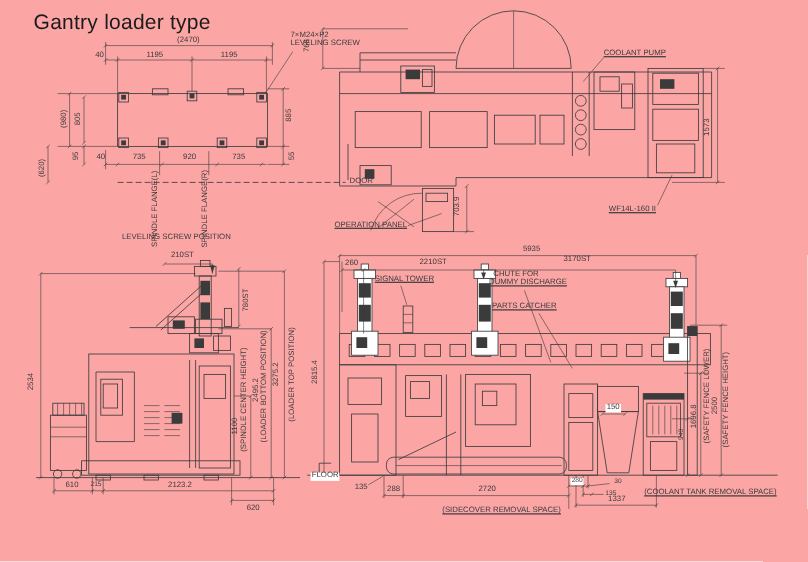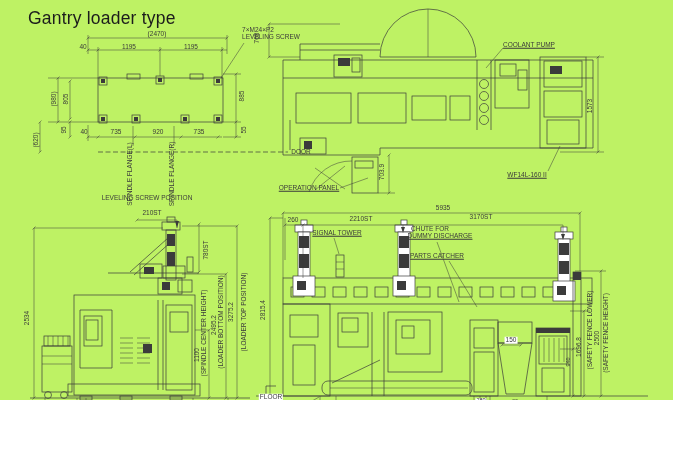--- a/index.html
+++ b/index.html
@@ -1,17 +1,17 @@
 <!DOCTYPE html>
 <html><head>
 <meta charset="utf-8">
 <style>
   html,body { margin:0; padding:0; background:#fff; }
   .canvas {
-    position:relative; width:673px; height:400px; background:#bef264;
+    position:relative; width:673px; height:468px; background:#fca5a5;
     font-family:"Liberation Sans", sans-serif; overflow:hidden; color:#333;
   }
   .title {
     position:absolute; left:28px; top:8px; font-size:17.5px; color:#1c1c1c;
     letter-spacing:.2px;
   }
   .lbl {
     position:absolute; font-size:6.5px; line-height:1; color:#3a3a3a;
     white-space:nowrap; transform:translate(-50%,-50%);
   }

